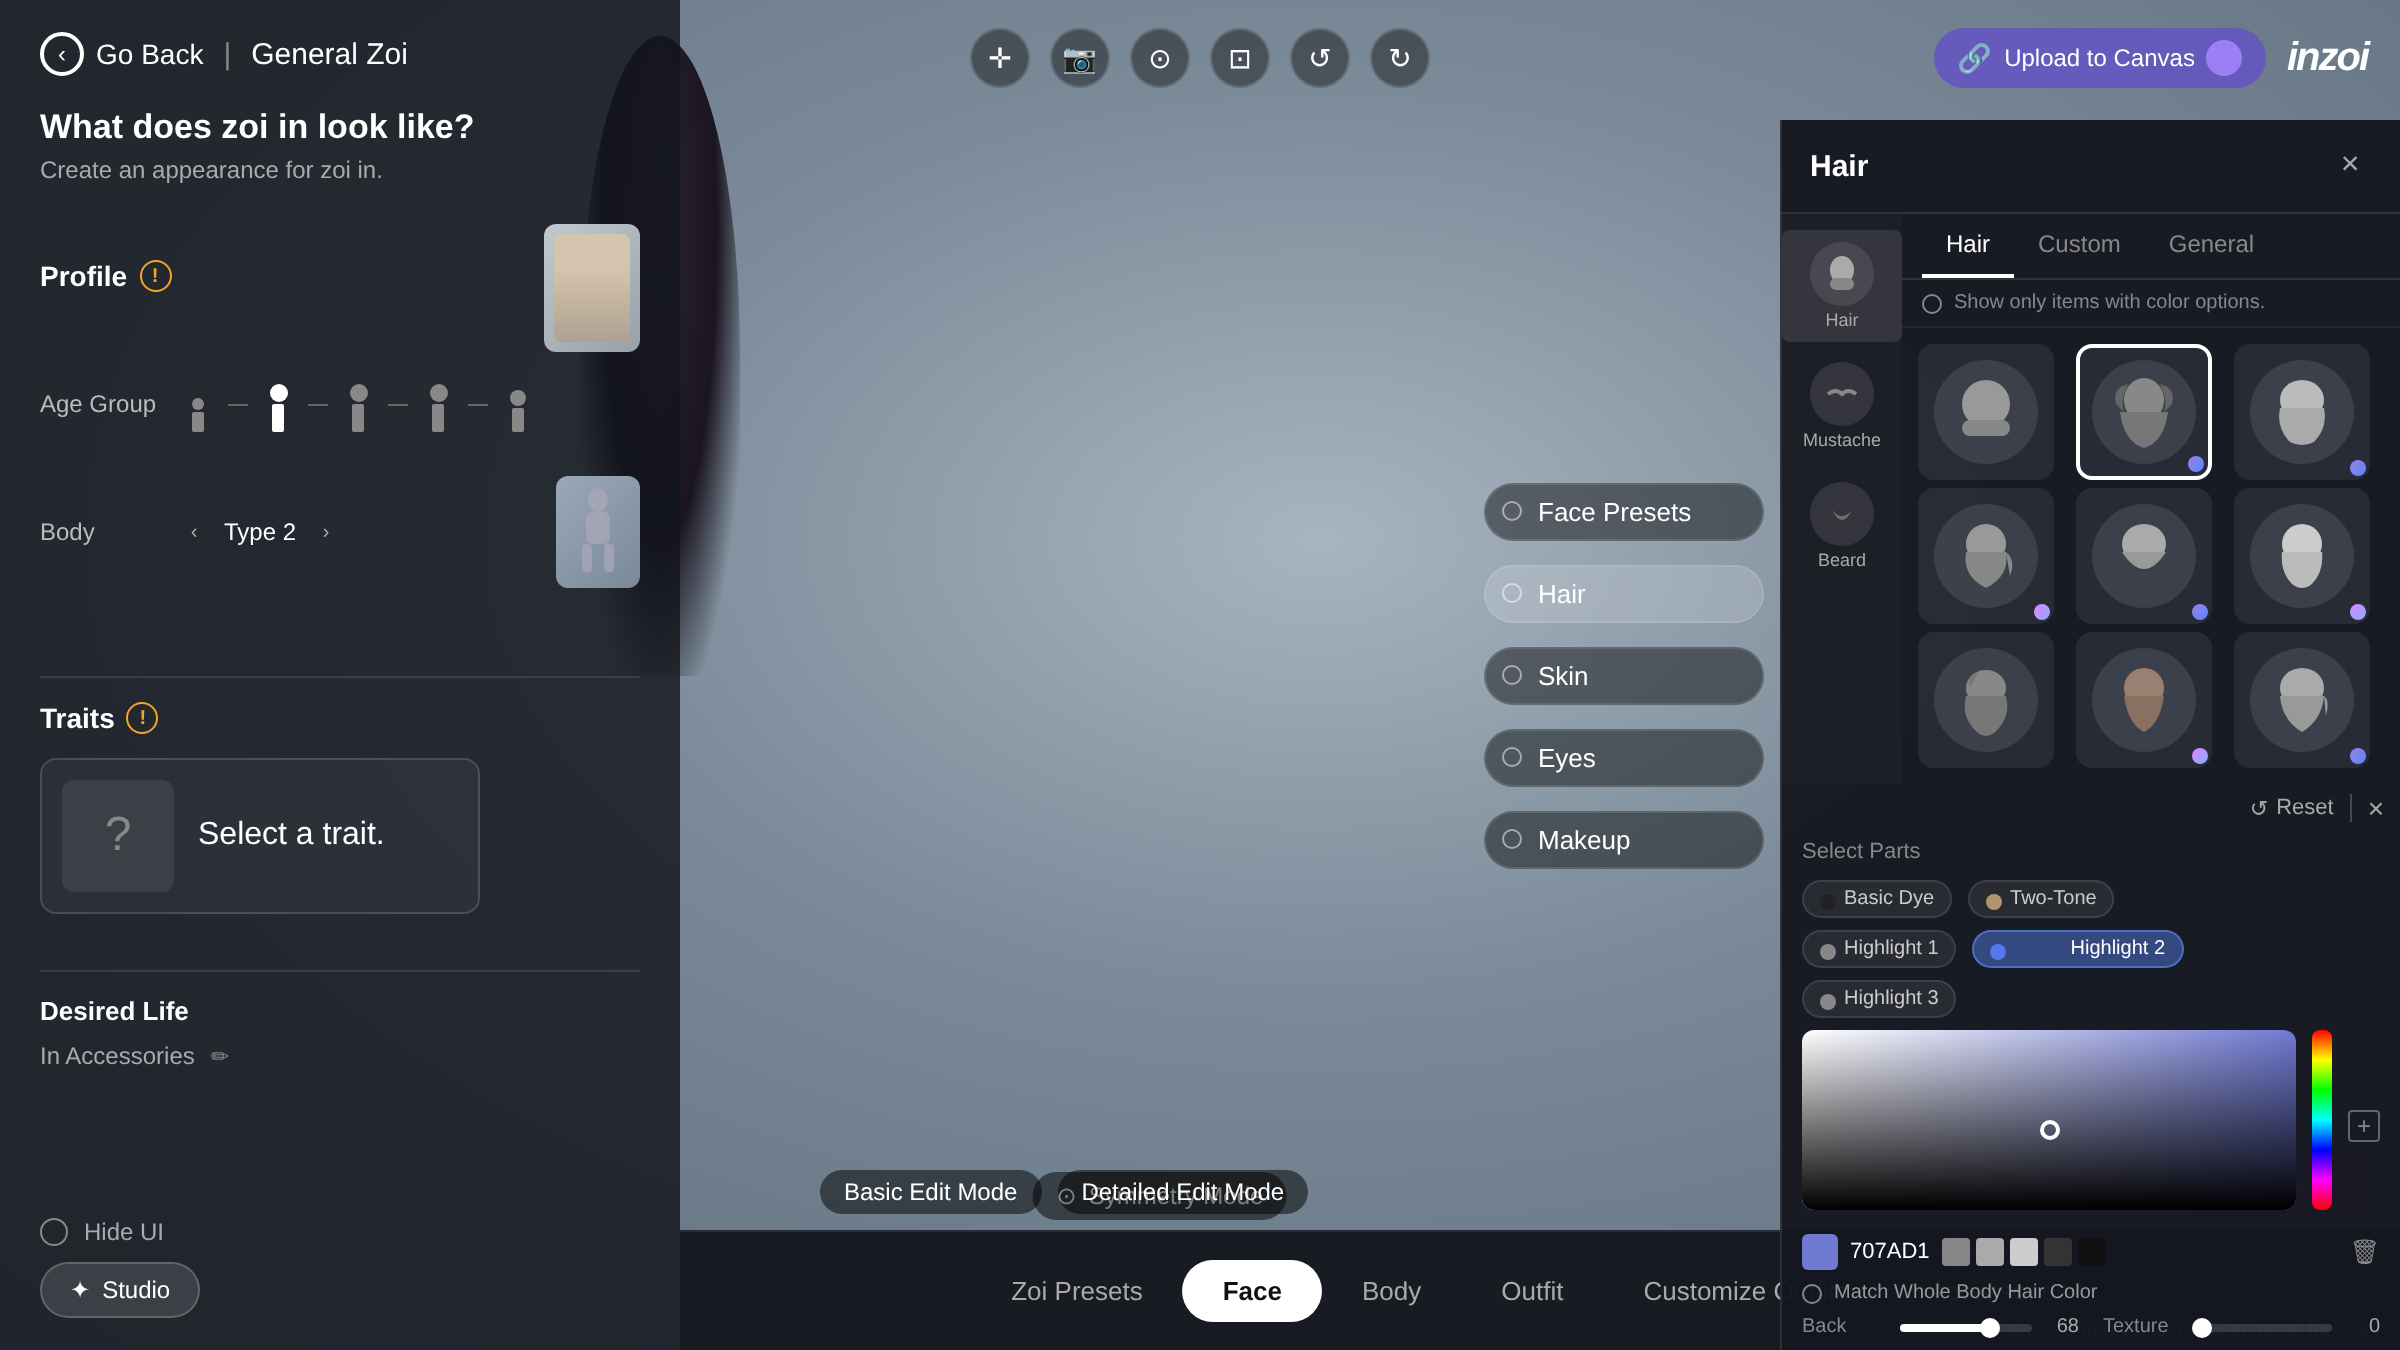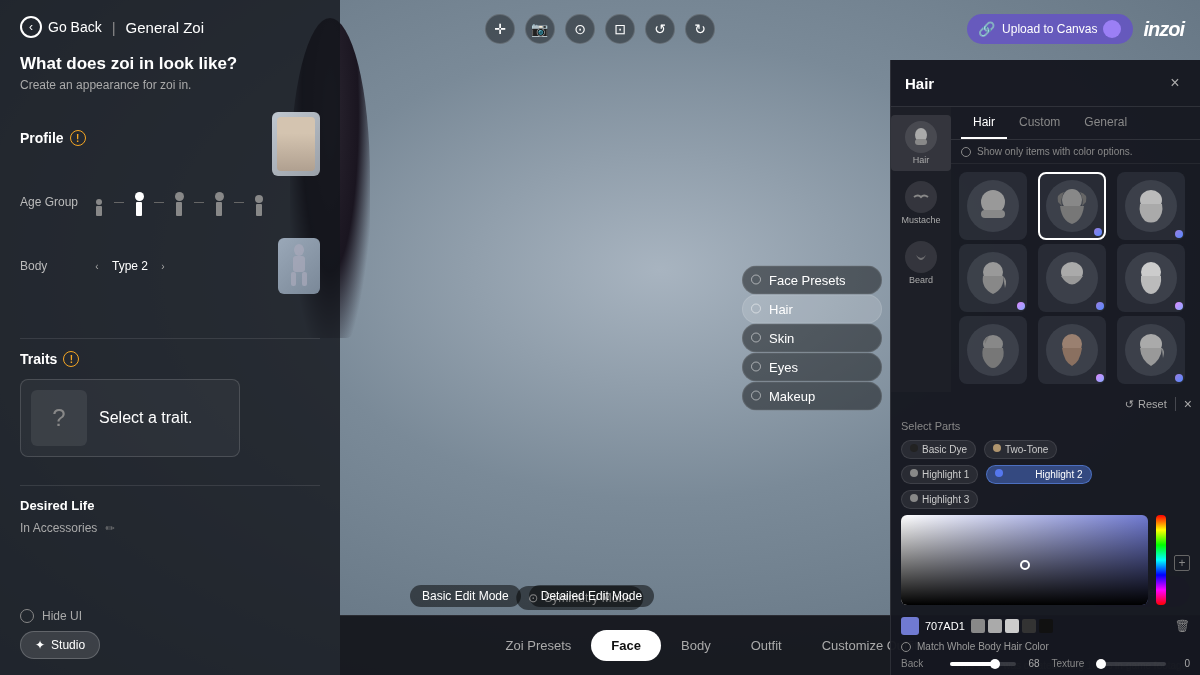--- a/index.html
+++ b/index.html
@@ -341,21 +341,21 @@
     }
 
     
     .right-float-menu {
       position: absolute;
       right: 880px;
       top: 50%;
       transform: translateY(-50%);
       display: flex;
       flex-direction: column;
-      gap: 0;
+      gap: 12px;
       z-index: 15;
     }
 
     .float-menu-item {
       display: flex;
       align-items: center;
       gap: 8px;
       background: rgba(0,0,0,0.45);
       border-radius: 20px;
       padding: 6px 12px 6px 8px;
@@ -607,21 +607,21 @@
     .parts-row {
       display: flex;
       align-items: center;
       gap: 8px;
       margin-bottom: 6px;
       flex-wrap: wrap;
     }
 
     .part-btn {
       display: flex;
-      align-items: flex-start;
+      align-items: flex-end;
       gap: 4px;
       background: rgba(255,255,255,0.07);
       border-radius: 12px;
       padding: 3px 8px;
       font-size: 10px;
       color: #ccc;
       cursor: pointer;
       border: 1px solid rgba(255,255,255,0.1);
     }
 

